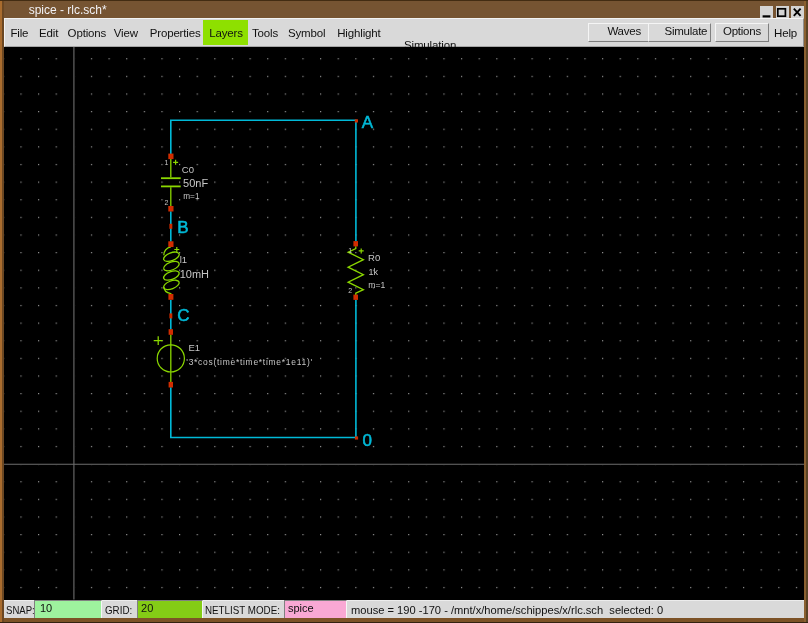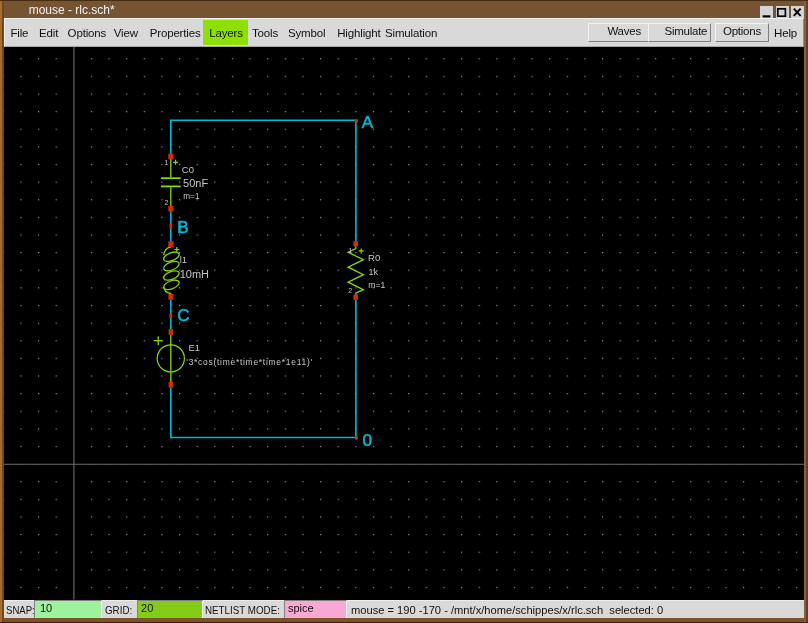--- a/index.html
+++ b/index.html
@@ -32,42 +32,42 @@
   #botborder{left:0;top:618.3px;width:808px;height:4.7px;background:#7c5226;}
   #leftborder{left:0;top:0;width:3.5px;height:623px;background:linear-gradient(to right,#3a2a14 0,#3a2a14 0.5px,#a96c2e 0.5px,#a96c2e 2px,#6b4722 2px,#6b4722 3.5px);}
   #rightborder{right:0;top:0;width:4px;height:623px;background:linear-gradient(to right,#8a6030 0,#8a6030 2px,#5a4326 2px,#5a4326 4px);}
   #topline{left:0;top:0;width:808px;height:1px;background:#432c12;}
   #botline{left:0;top:621.8px;width:808px;height:1.2px;background:#32210f;}
 </style>
 </head>
 <body>
 
   <div class="abs" style="left:0;top:0;width:808px;height:18.4px;background:#765432;"></div>
-  <div class="abs" style="left:28.7px;top:4.2px;font-size:12px;color:#f2f2f6;line-height:1;">mouse - rlc.sch*</div>
+  <div class="abs" style="left:28.7px;top:4.2px;font-size:12px;color:#f2f2f6;line-height:1;">spice - rlc.sch*</div>
   <div class="abs" style="left:760.4px;top:6px;width:13px;height:13px;background:#d4d4d4;"></div>
   <div class="abs" style="left:775.5px;top:6px;width:13px;height:13px;background:#d4d4d4;"></div>
   <div class="abs" style="left:790.9px;top:6px;width:13px;height:13px;background:#d4d4d4;"></div>
   <svg class="abs" style="left:760.4px;top:6px" width="44" height="13" viewBox="0 0 44 13">
     <rect x="2.6" y="9.3" width="7.8" height="2.2" fill="#000"></rect>
     <rect x="17.8" y="2.8" width="7.6" height="7.4" fill="none" stroke="#000" stroke-width="1.7"></rect>
     <path d="M33.8 2.7 L40.6 9.9 M40.6 2.7 L33.8 9.9" stroke="#000" stroke-width="1.9" fill="none"></path>
   </svg>
 
   <div class="abs" id="menubar"></div>
   <div class="abs" style="left:203.2px;top:20.4px;width:44.4px;height:25px;background:#8ee000;"></div>
   <div class="mi" style="left:10.4px;">File</div>
   <div class="mi" style="left:39px;">Edit</div>
   <div class="mi" style="left:67.6px;">Options</div>
   <div class="mi" style="left:113.8px;">View</div>
   <div class="mi" style="left:149.7px;">Properties</div>
   <div class="mi" style="left:209.2px;">Layers</div>
   <div class="mi" style="left:251.9px;">Tools</div>
   <div class="mi" style="left:288px;">Symbol</div>
   <div class="mi" style="left:337.2px;">Highlight</div>
-  <div class="mi" style="left:385px;">Simulation</div>
+  <div class="mi" style="left:404px;margin-top:12px;">Simulation</div>
   <div class="btn3d" style="left:588.2px;width:72px;">Waves</div>
   <div class="btn3d" style="left:648.3px;width:63.2px;padding-left:12px;">Simulate</div>
   <div class="btn3d" style="left:715.4px;width:53.2px;">Options</div>
   <div class="mi" style="left:774px;">Help</div>
 
   <div class="abs" id="canvas">
     <svg width="800.5" height="552.7" viewBox="3.5 47 800.5 552.7">
       <defs>
         <pattern id="grid" x="2.25" y="5.3" width="17.625" height="17.625" patternUnits="userSpaceOnUse">
           <rect x="0" y="0" width="1.2" height="1.2" fill="#929292"></rect>

